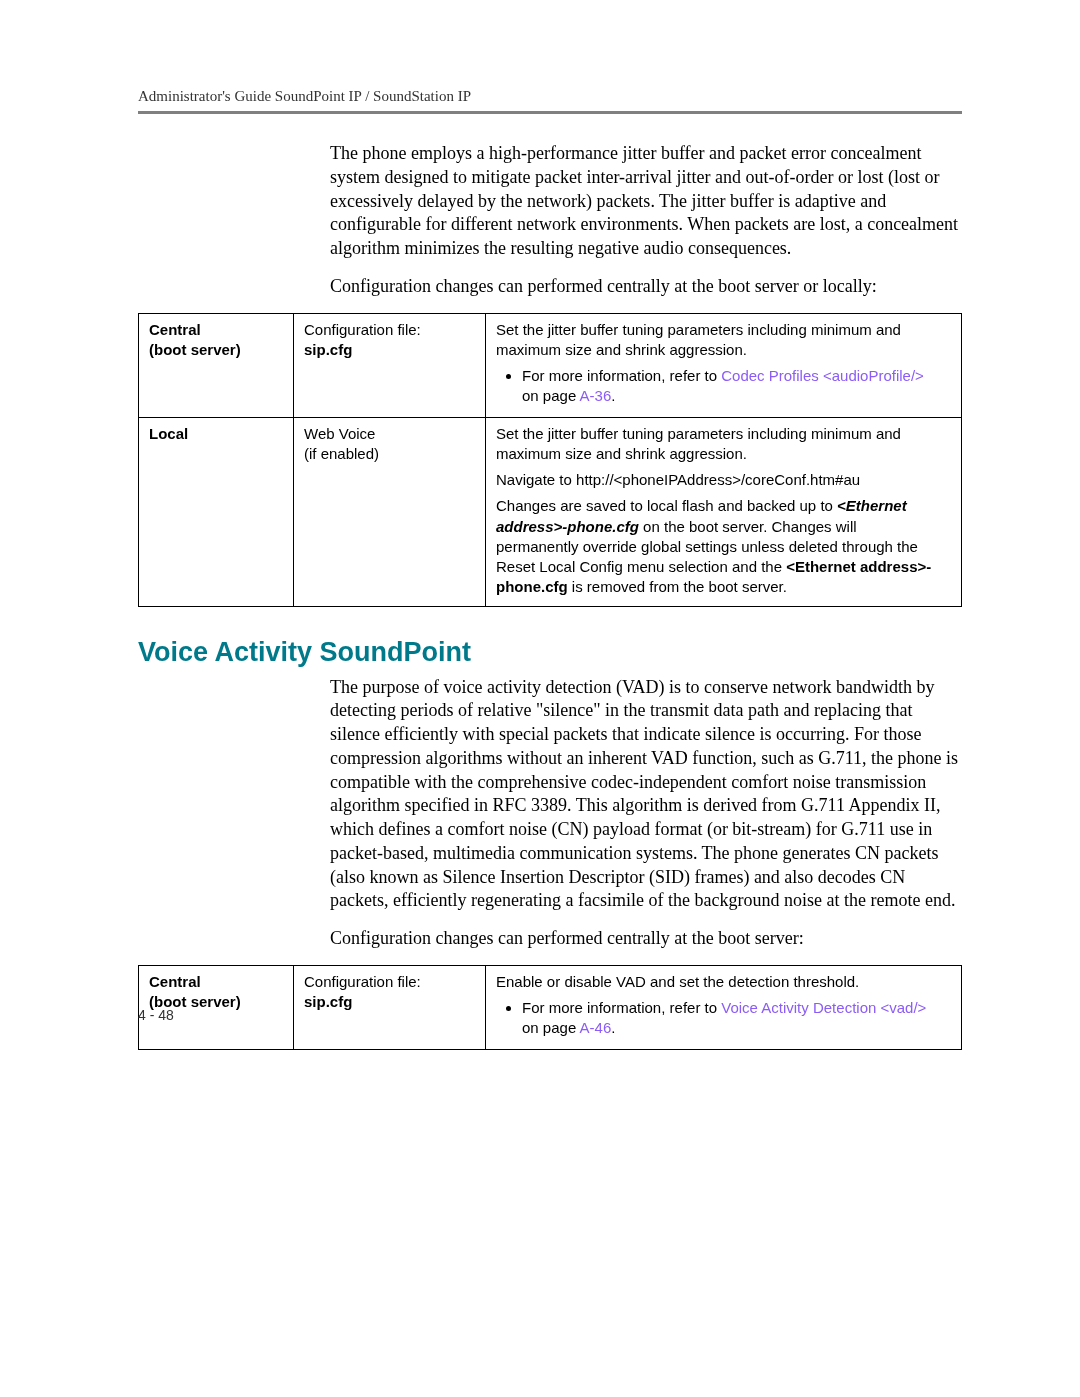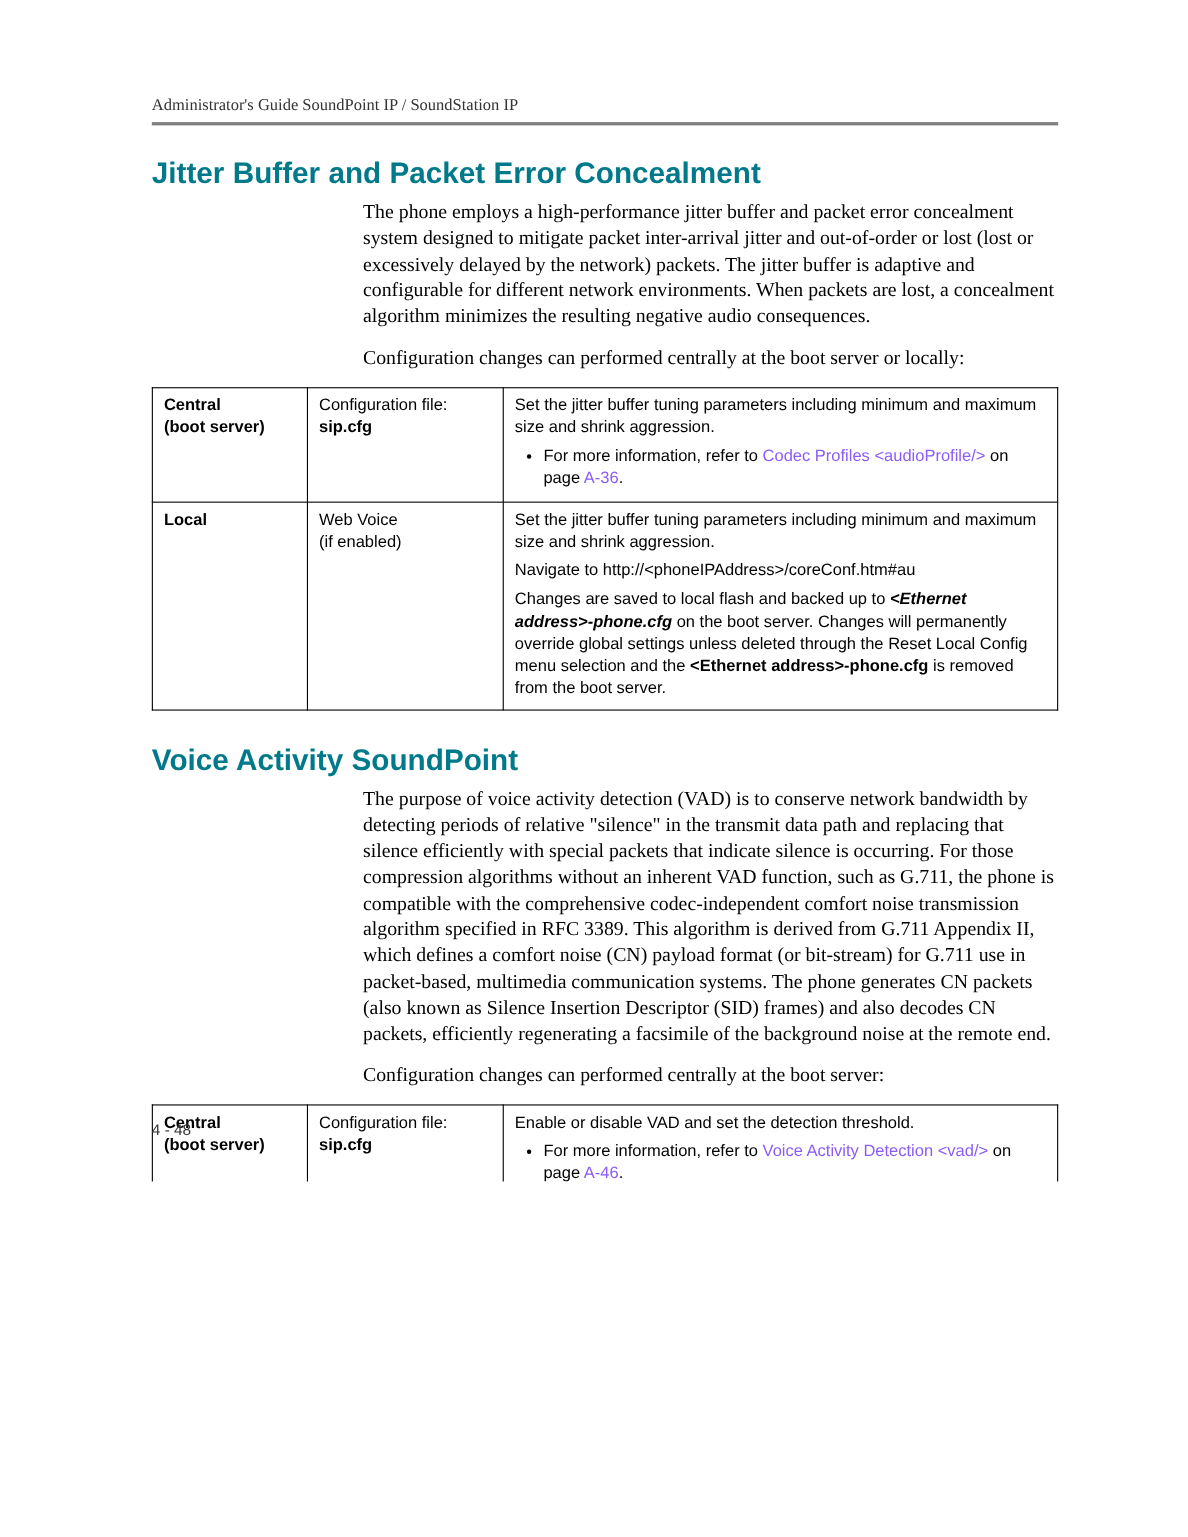--- a/index.html
+++ b/index.html
@@ -47,55 +47,54 @@
     border-collapse: collapse;
     width: 100%;
     margin: 6px 0 30px 0;
     font-family: Arial, Helvetica, sans-serif;
     font-size: 15px;
     line-height: 1.35;
   }
   table.cfg td {
     border: 1px solid #000;
     vertical-align: top;
-    padding: 6px 12px 8px 10px;
+    padding: 6px 26px 8px 10px;
   }
   table.cfg td.c1 { width: 118px; }
   table.cfg td.c2 { width: 155px; }
   table.cfg td.c3 { }
   .bold { font-weight: 700; }
   .italic { font-style: italic; }
   .link { color: #8b5cf6; }
   ul.bullet {
     margin: 6px 0 0 0;
     padding-left: 26px;
   }
   ul.bullet li {
     list-style-type: disc;
     margin-bottom: 2px;
   }
   .desc-spacer { height: 6px; }
   .page-footer {
     position: absolute;
     left: 138px;
-    bottom: 39px;
+    bottom: 51px;
     font-family: Arial, Helvetica, sans-serif;
     font-size: 14px;
     color: #333;
   }
 </style>
 </head>
 <body>
 
 <div class="page">
 
   <div class="running-header">Administrator's Guide SoundPoint IP / SoundStation IP</div>
   <hr class="header-rule">
 
-  <h2 class="section">Jitter Buffer and Packet Error Concealment</h2>
   <div class="body-block">
     <p>The phone employs a high-performance jitter buffer and packet error concealment system designed to mitigate packet inter-arrival jitter and out-of-order or lost (lost or excessively delayed by the network) packets. The jitter buffer is adaptive and configurable for different network environments. When packets are lost, a concealment algorithm minimizes the resulting negative audio consequences.</p>
     <p>Configuration changes can performed centrally at the boot server or locally:</p>
   </div>
 
   <table class="cfg">
     <tbody>
         <tr>
       <td class="c1">
         <span class="bold">Central</span><br>

